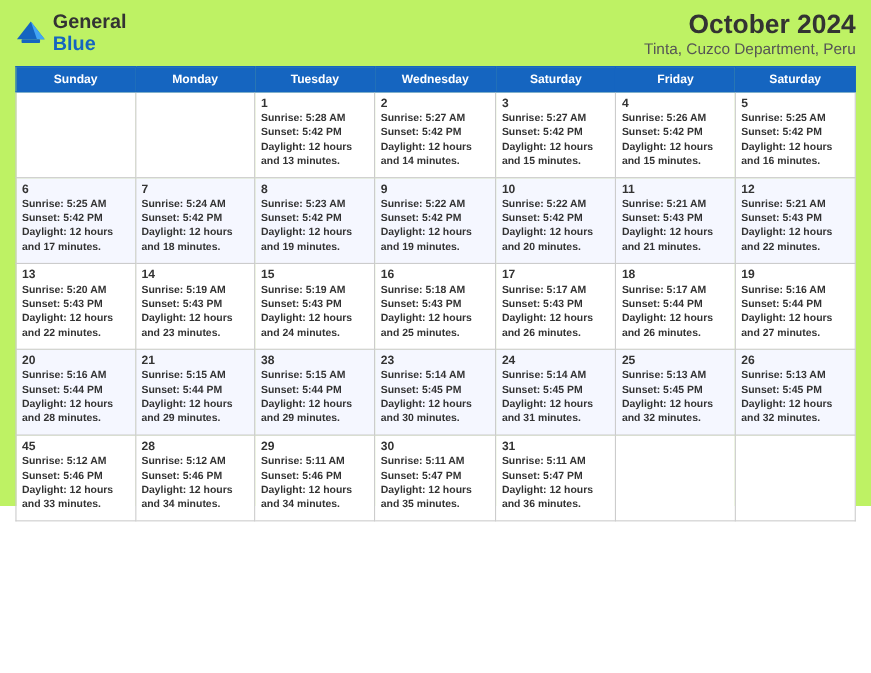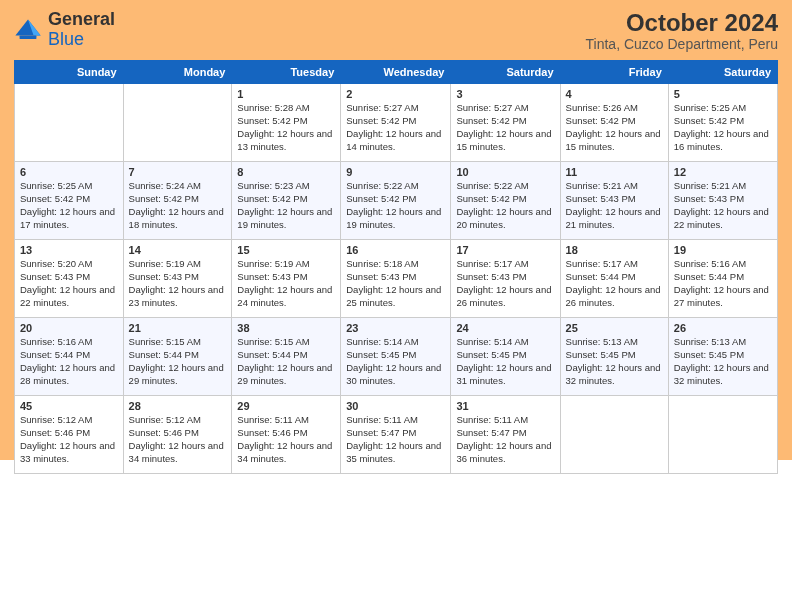--- a/index.html
+++ b/index.html
@@ -6,21 +6,21 @@
     body {
       font-family: Arial, sans-serif;
       background: #fff;
       width: 792px;
       height: 612px;
       overflow: hidden;
     }
     .page {
       width: 792px;
       height: 460px;
-      background: #fdba74;
+      background: #bef264;
       padding: 10px 14px 10px 14px;
     }
     .header {
       display: flex;
       justify-content: space-between;
       align-items: flex-start;
       margin-bottom: 8px;
     }
     .logo {
       display: flex;
@@ -32,21 +32,21 @@
       flex-direction: column;
       line-height: 1.1;
     }
     .logo-general {
       font-size: 18px;
       font-weight: bold;
       color: #333;
     }
     .logo-blue {
       font-size: 18px;
-      font-weight: normal;
+      font-weight: bold;
       color: #1565c0;
     }
     .logo-icon {
       width: 28px;
       height: 28px;
       margin-right: 4px;
     }
     .title-section {
       text-align: right;
     }
@@ -61,21 +61,21 @@
       color: #555;
     }
     .calendar-table {
       width: 100%;
       border-collapse: collapse;
       font-size: 10px;
     }
     .calendar-table th {
       background-color: #1565c0;
       color: #fff;
-      text-align: right;
+      text-align: center;
       padding: 5px 6px;
       font-size: 11px;
       font-weight: bold;
       border: 1px solid #1565c0;
     }
     .calendar-table td {
       border: 1px solid #ccc;
       vertical-align: top;
       padding: 4px 5px;
       width: 113px;
@@ -89,20 +89,21 @@
       font-size: 11px;
       font-weight: bold;
       color: #333;
       display: block;
       margin-bottom: 2px;
     }
     .day-info {
       font-size: 9.5px;
       color: #333;
       line-height: 1.35;
+      font-weight: bold;
     }
     .empty-cell {
       background: #fff !important;
     }
     tr:nth-child(even) .empty-cell {
       background: #f5f7ff !important;
     }
   </style>
 </head>
 <body>

